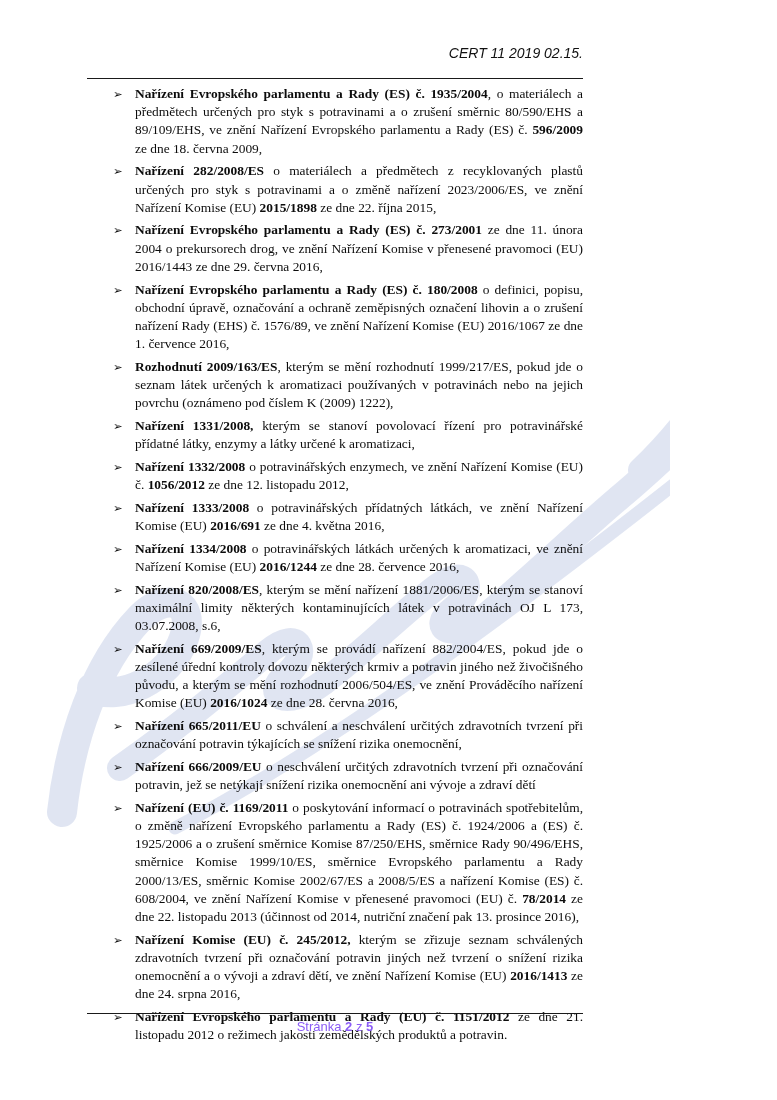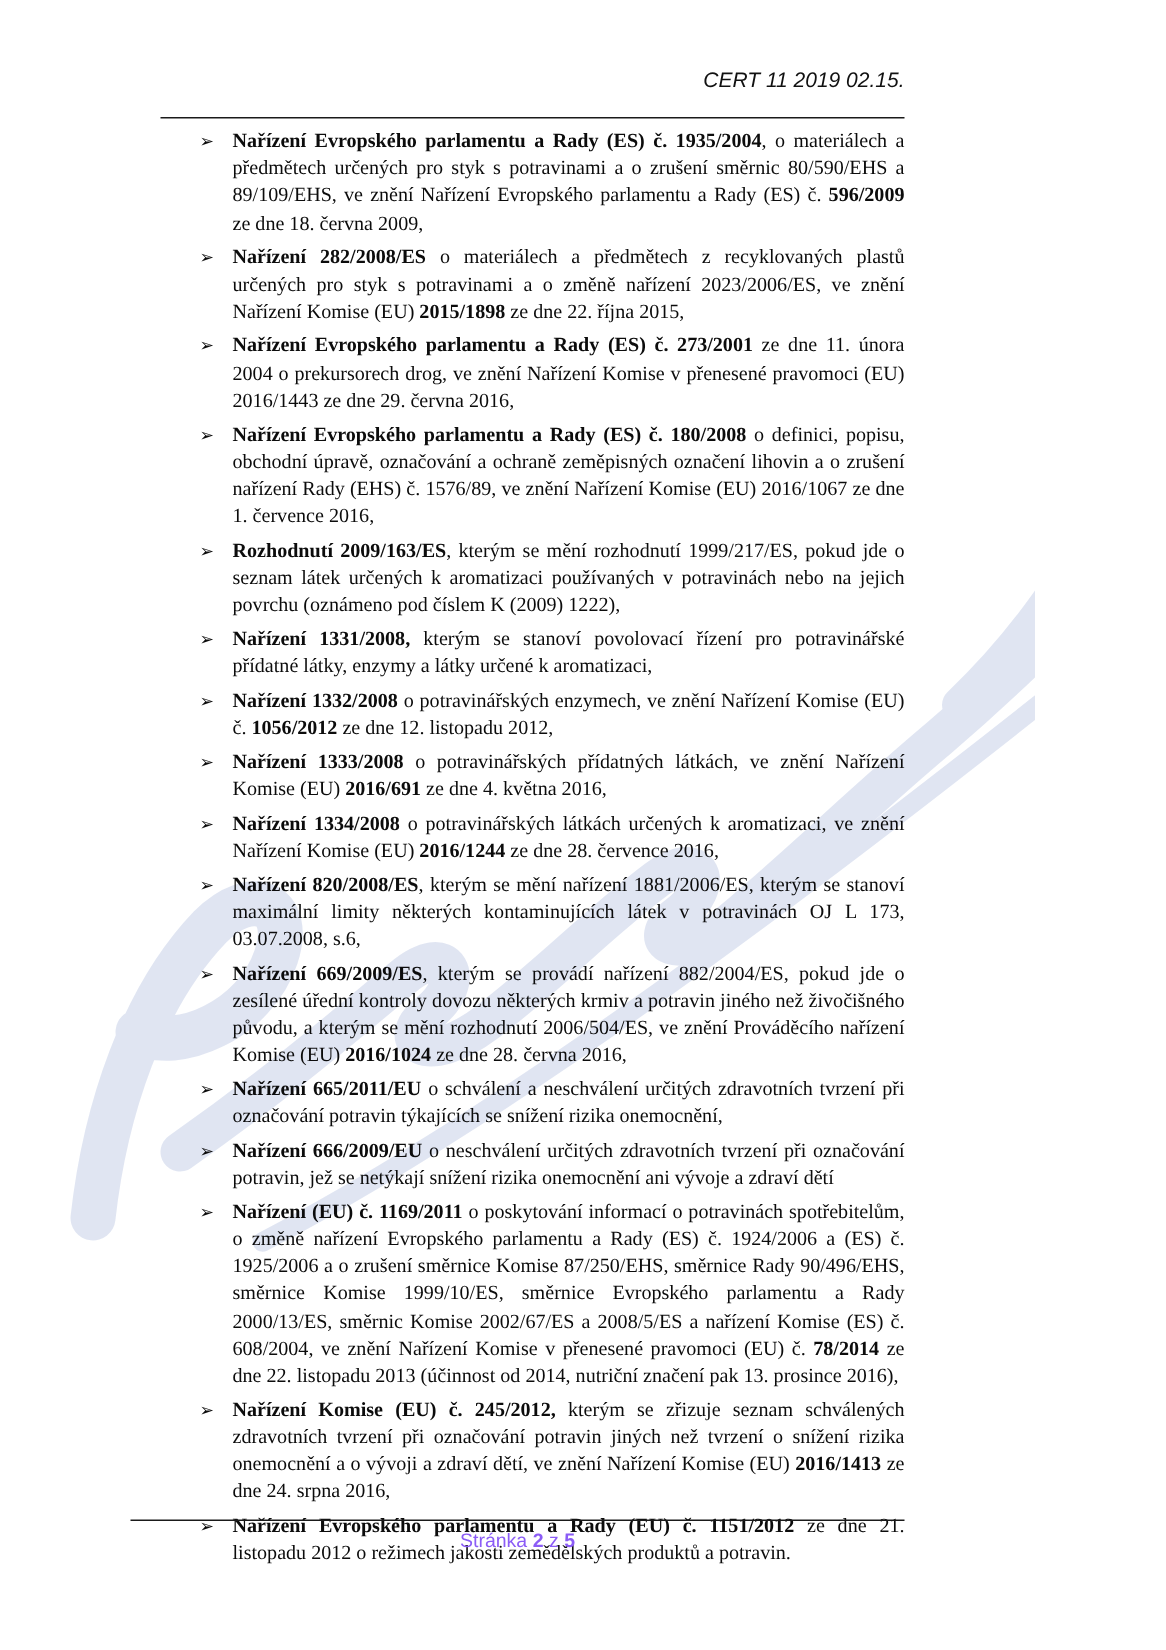--- a/index.html
+++ b/index.html
@@ -8,21 +8,20 @@
     background: #ffffff;
   }
   .page {
     position: relative;
     width: 670px;
     height: 1100px;
     background: #ffffff;
     overflow: hidden;
     font-family: "Liberation Serif", serif;
     color: #0c0c0c;
-    padding-left: 20px;
   }
   .watermark-svg {
     position: absolute;
     top: 0; left: 0;
     width: 777px; height: 1100px;
     z-index: 0;
     pointer-events: none;
   }
   .layer {
     position: relative;

